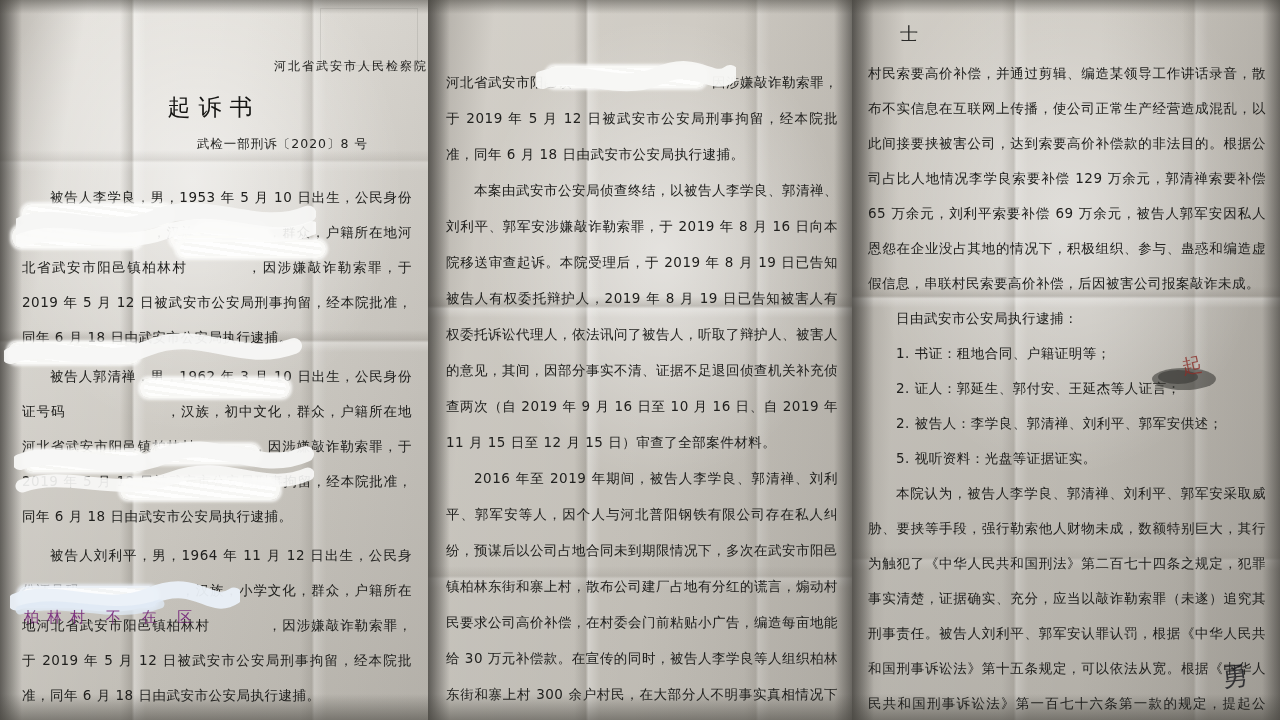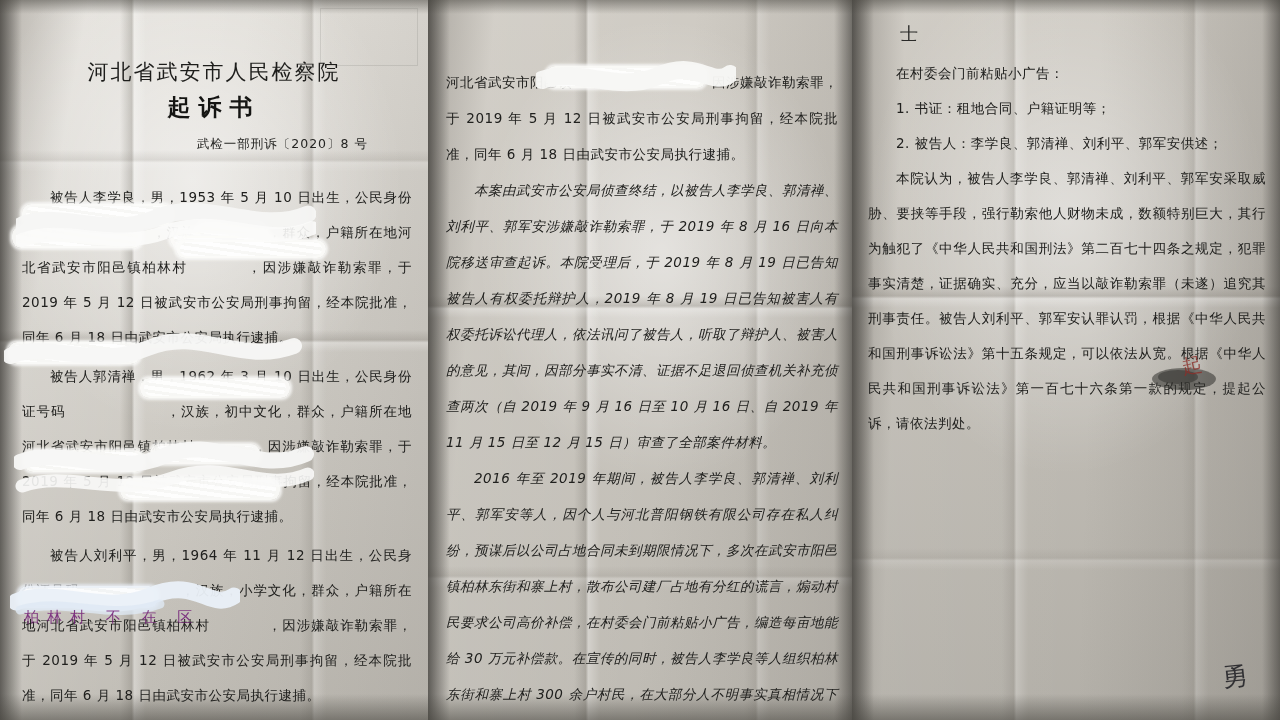--- a/index.html
+++ b/index.html
@@ -101,53 +101,53 @@
     left: 22px; right: 16px; top: 180px;
     font-size: 13.5px;
     line-height: 35px;
   }
   .p1-body p { margin: 0 0 4px 0; text-align: justify; }
   .p1-body p.ind { text-indent: 28px; }
 
   .org-name {
     position: absolute;
     left: 0; right: 0; top: 58px;
-    text-align: center;
-    font-size: 21px;
+    text-align: right;
+    font-size: 12px;
     letter-spacing: 2px;
     color: #1d1d1b;
     z-index: 3;
   }
   .doc-title {
     position: absolute;
     left: 0; right: 0; top: 92px;
     text-align: center;
     font-size: 23px;
-    font-weight: bold;
+    font-weight: normal;
     letter-spacing: 8px;
     color: #151513;
     z-index: 3;
   }
   .doc-number {
     position: absolute;
     right: 60px; top: 136px;
     font-size: 12.5px;
     letter-spacing: 1px;
     color: #242422;
     z-index: 3;
     margin-left: 23px;
   }
 
   .p2-body {
     left: 18px; right: 14px; top: 64px;
     font-size: 13.5px;
     line-height: 36px;
   }
   .p2-body p { margin: 0; text-align: justify; }
-  .p2-body p.ind { text-indent: 28px; font-style: italic; }
+  .p2-body p.ind { text-indent: 28px; }
 
   .p3-body {
     left: 16px; right: 14px; top: 56px;
     font-size: 13.5px;
     line-height: 35px;
   }
   .p3-body p { margin: 0; text-align: justify; }
   .p3-body p.ind { text-indent: 28px; }
   .p3-body p.item { text-indent: 28px; }
 
@@ -300,23 +300,26 @@
     <div class="crease crease-h" style="top:286px;"></div>
     <div class="crease crease-h" style="top:548px; opacity:.5;"></div>
     <div class="edge-dark-l"></div>
     <div class="edge-dark-r"></div>
     <div class="edge-dark-t"></div>
     <div class="edge-dark-b"></div>
 
     <div class="topnote" style="left:48px; top:22px; font-size:18px;">士</div>
 
     <div class="doc-text p3-body">
-      <p class="ind">在村委会门前粘贴小广告：</p>
+      <p>村民索要高价补偿，并通过剪辑、编造某领导工作讲话录音，散布不实信息在互联网上传播，使公司正常生产经营造成混乱，以此间接要挟被害公司，达到索要高价补偿款的非法目的。根据公司占比人地情况李学良索要补偿 129 万余元，郭清禅索要补偿 65 万余元，刘利平索要补偿 69 万余元，被告人郭军安因私人恩怨在企业没占其地的情况下，积极组织、参与、蛊惑和编造虚假信息，串联村民索要高价补偿，后因被害公司报案敲诈未成。</p>
+      <p class="ind">日由武安市公安局执行逮捕：</p>
       <p class="item">1. 书证：租地合同、户籍证明等；</p>
+      <p class="item">2. 证人：郭延生、郭付安、王延杰等人证言；</p>
       <p class="item">2. 被告人：李学良、郭清禅、刘利平、郭军安供述；</p>
+      <p class="item">5. 视听资料：光盘等证据证实。</p>
       <p class="ind">本院认为，被告人李学良、郭清禅、刘利平、郭军安采取威胁、要挟等手段，强行勒索他人财物未成，数额特别巨大，其行为触犯了《中华人民共和国刑法》第二百七十四条之规定，犯罪事实清楚，证据确实、充分，应当以敲诈勒索罪（未遂）追究其刑事责任。被告人刘利平、郭军安认罪认罚，根据《中华人民共和国刑事诉讼法》第十五条规定，可以依法从宽。根据《中华人民共和国刑事诉讼法》第一百七十六条第一款的规定，提起公诉，请依法判处。</p>
     </div>
 
     <svg class="smudge" style="left:296px; top:362px;" width="72" height="34" viewBox="0 0 72 34">
       <ellipse cx="36" cy="17" rx="32" ry="11" fill="#30302c" opacity="0.55"></ellipse>
       <ellipse cx="30" cy="15" rx="20" ry="7" fill="#1f1f1c" opacity="0.4"></ellipse>
     </svg>
     <div class="stamp" style="left:330px; top:352px; font-size:20px; transform:rotate(-12deg);">起</div>
 
     <div class="handwrite" style="right:32px; bottom:26px; font-size:26px; transform:rotate(-6deg); color:#1d1d22;">勇</div>

